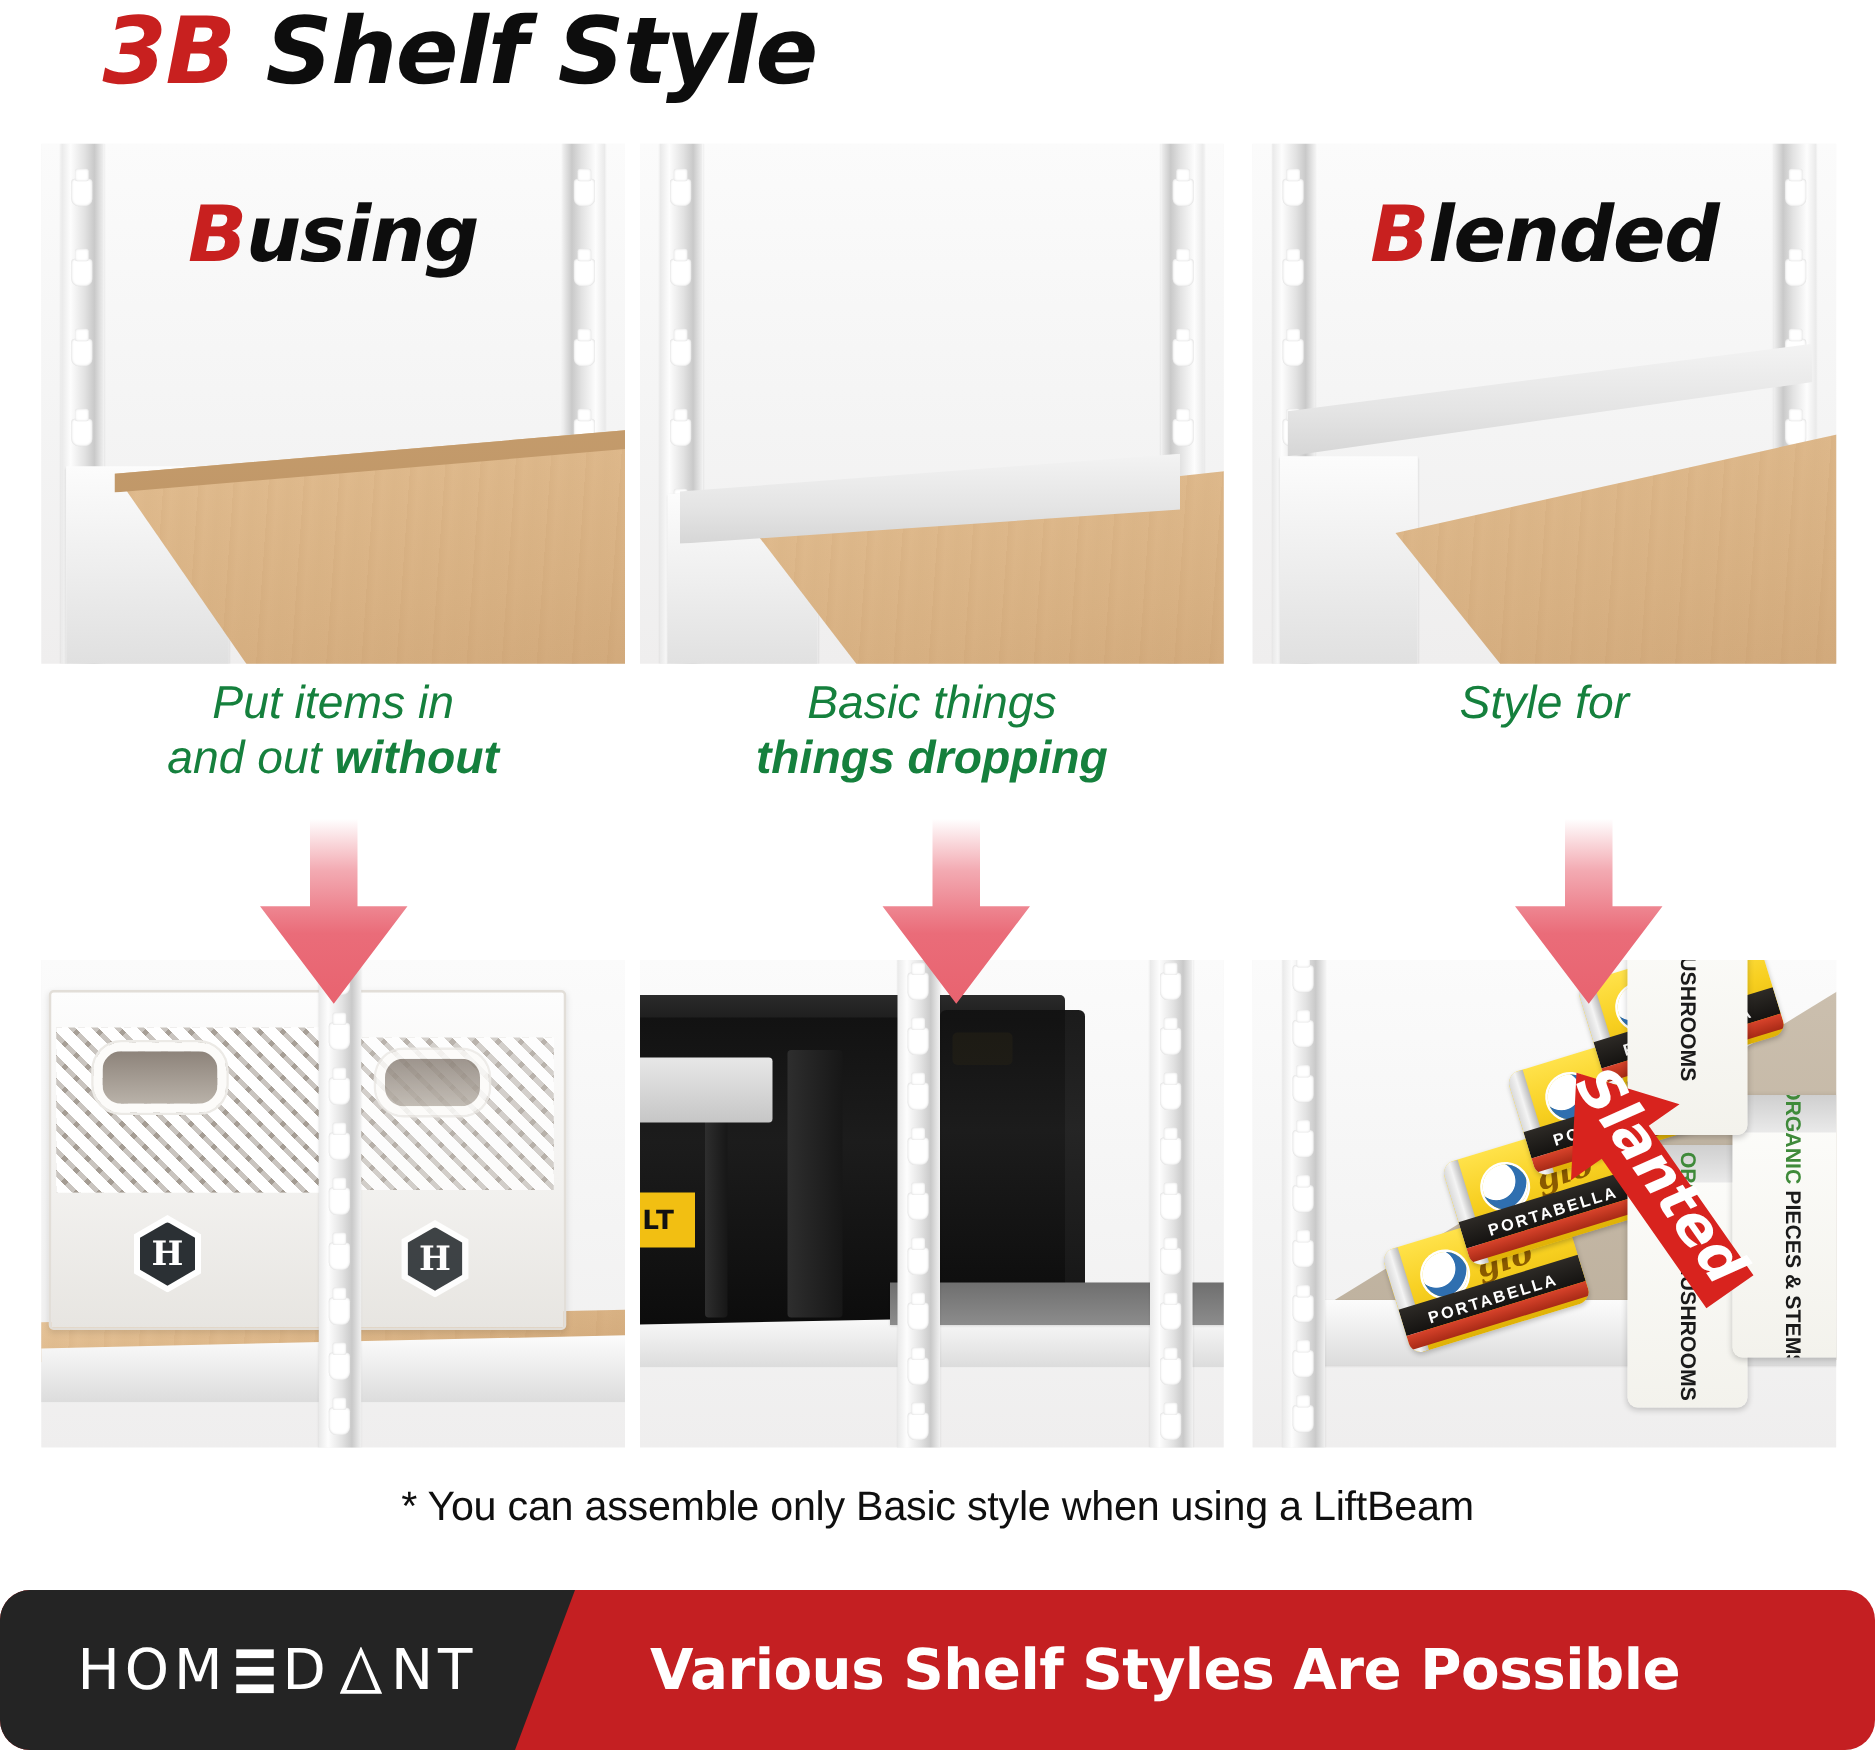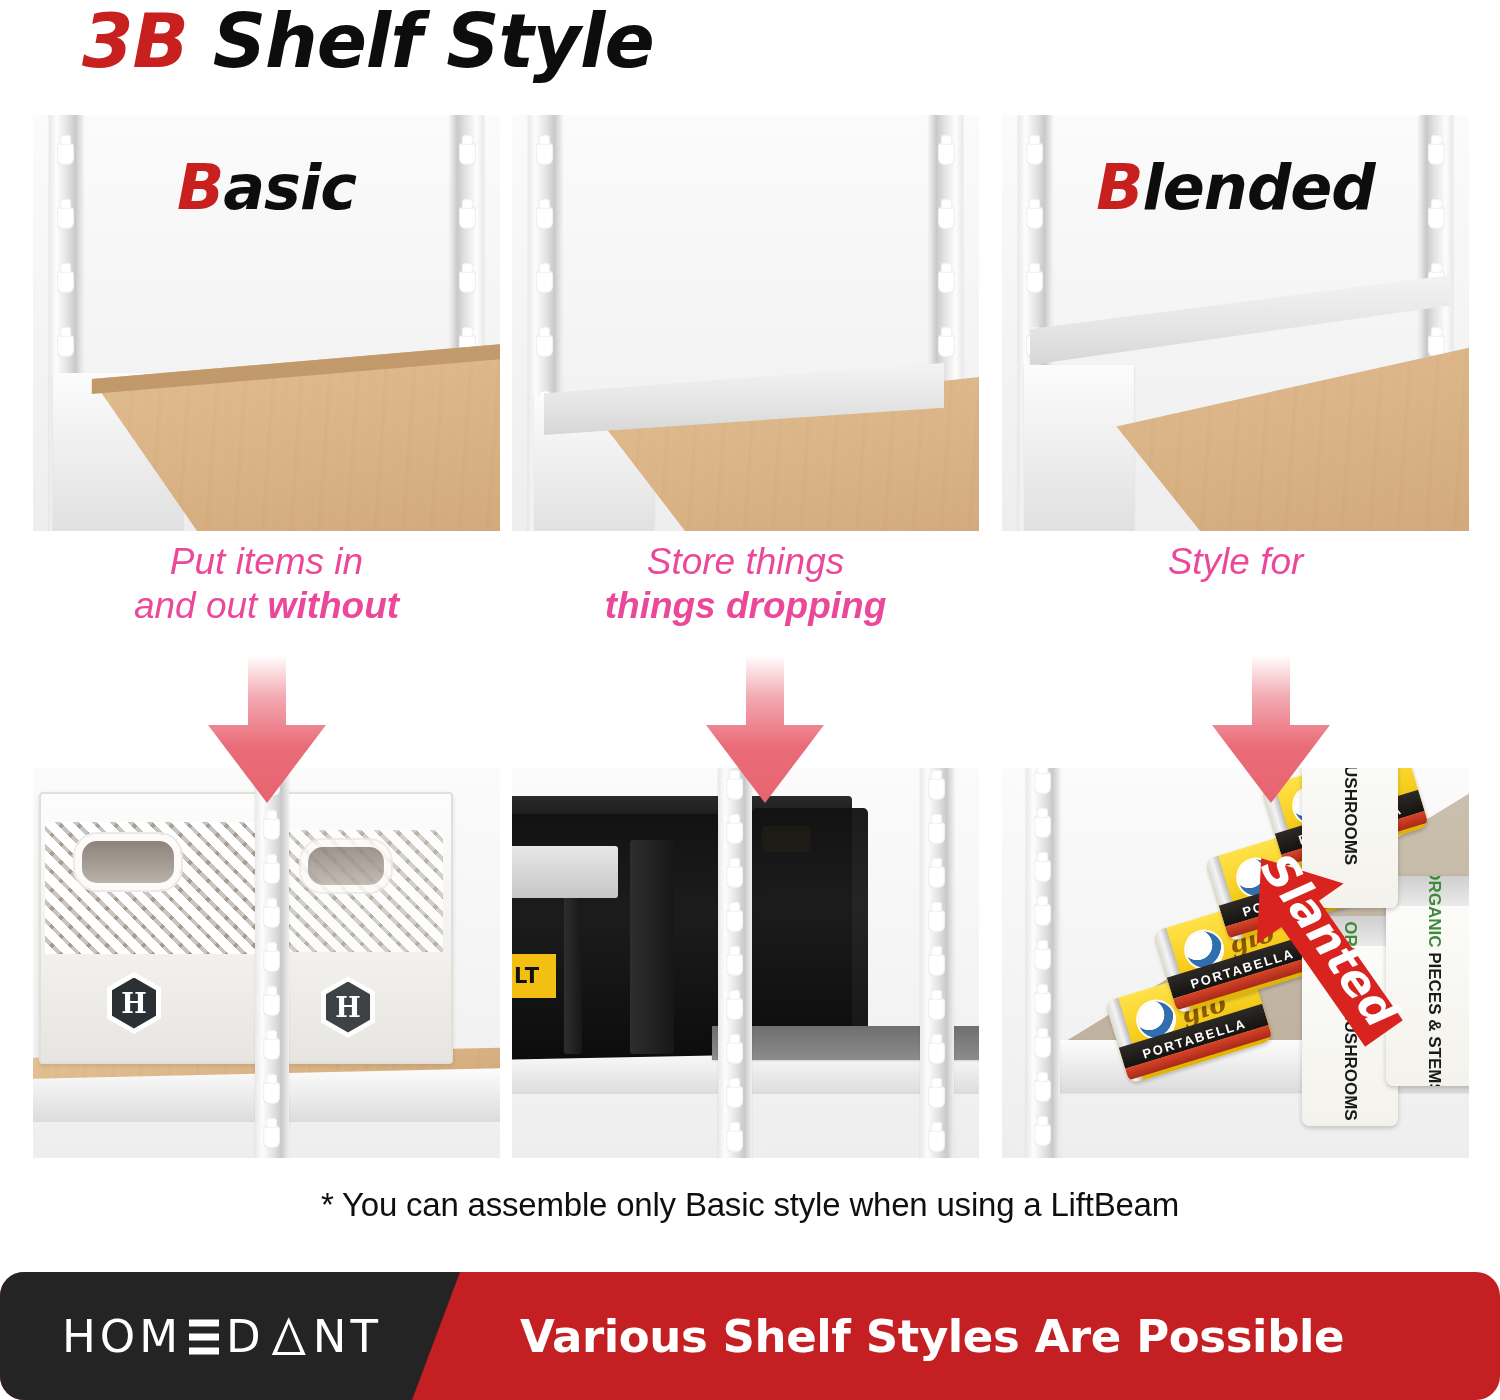--- a/index.html
+++ b/index.html
@@ -124,21 +124,21 @@
 
   
   .caption {
     position: absolute;
     top: 540px;
     width: 467px;
     text-align: center;
     font-size: 37px;
     line-height: 1.18;
     font-style: italic;
-    color: #ec4899;
+    color: #15803d;
     font-family: "Liberation Sans", sans-serif;
   }
   .caption.c1 { left: 33px; }
   .caption.c2 { left: 512px; }
   .caption.c3 { left: 1002px; }
   .caption b { font-weight: 700; }
 
   
   .down-arrow {
     position: absolute;
@@ -408,21 +408,21 @@
   </div>
 
   <div class="metal-apron" style="left:20px; top:258px; width:130px; height:180px;"></div>
 
   <div class="board" style="left:22px; top:150px; width:460px; height:300px;
               clip-path: polygon(8% 38%, 100% 26%, 100% 100%, 36% 100%);"></div>
   <div class="board-edge" style="left:22px; top:150px; width:460px; height:300px;
               clip-path: polygon(8% 38%, 100% 26%, 100% 31%, 8% 43%);"></div>
 
   <div class="plabel">
-    <span class="red">B</span><span class="blk">asic</span>
+    <span class="red">B</span><span class="blk">using</span>
   </div>
 </div>
 
 <div class="panel p-top c2">
   <div class="wall"></div>
 
   <div class="post left">
     <div class="slot" style="top:34px"></div>
       <div class="slot" style="top:98px"></div>
     <div class="slot" style="top:162px"></div>
@@ -480,21 +480,21 @@
   <div class="plabel">
     <span class="red">B</span><span class="blk">lended</span>
   </div>
 </div>
 
 <div class="caption c1">
   <div>Put items in</div>
   <div><span>and out </span><b>without</b></div>
 </div>
 <div class="caption c2">
-  <div>Store things</div>
+  <div>Basic things</div>
   <div><span></span><b>things dropping</b></div>
 </div>
 <div class="caption c3">
   <div>Style for</div>
 </div>
 
 <div class="panel p-bot c1">
   <div class="wall"></div>
 
   <div class="board" style="left:-4px; top:276px; width:480px; height:46px;

